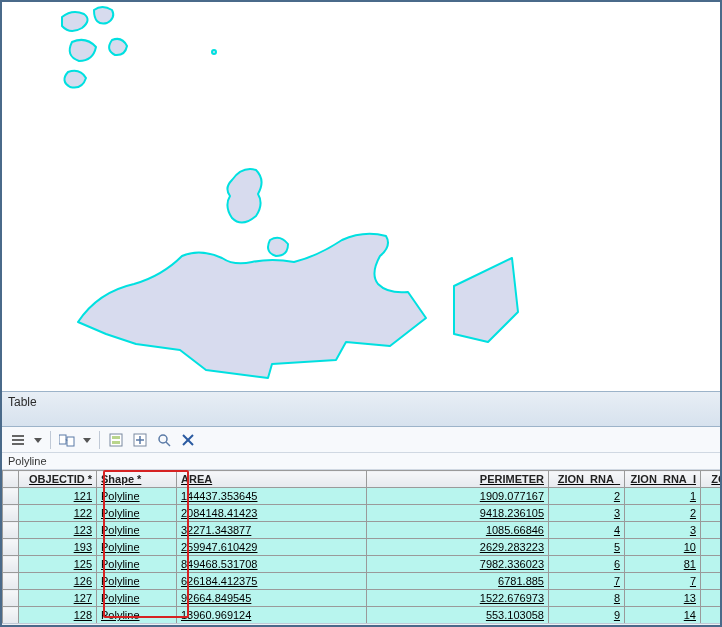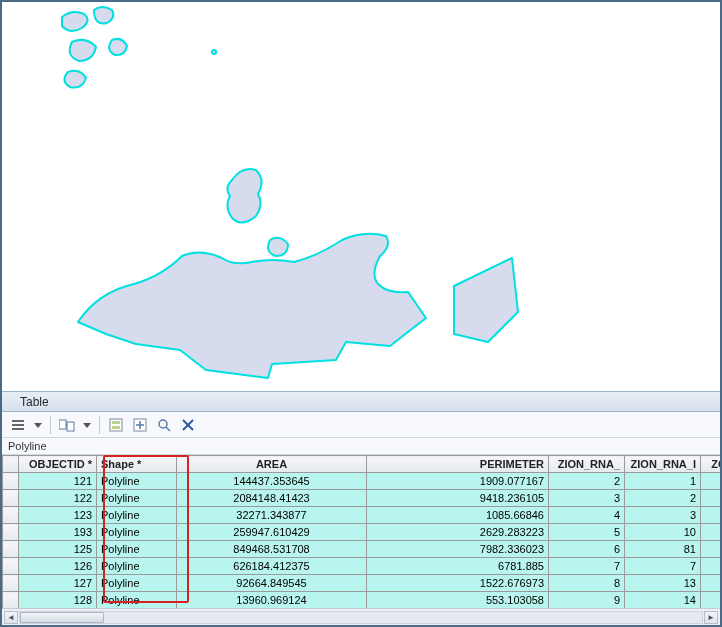--- a/index.html
+++ b/index.html
@@ -18,24 +18,24 @@
     height: 389px;
     background: #fff;
     position: relative;
     overflow: hidden;
   }
   .map-area svg { position: absolute; top: 0; left: 0; }
   .panel-header {
     background: linear-gradient(#e8eef5, #d7e2ee);
     border-top: 1px solid #9cb3c9;
     border-bottom: 1px solid #9cb3c9;
-    padding: 2px 18px;
+    padding: 2px 6px;
     font-size: 12px;
     color: #2b2b2b;
-    height: 21px;
+    height: 36px;
     line-height: 16px;
   }
   .toolbar {
     display: flex;
     align-items: center;
     gap: 4px;
     padding: 3px 6px;
     height: 26px;
     background: #f7f9fc;
     border-bottom: 1px solid #d0d8e2;
@@ -55,20 +55,21 @@
     background: #f7f9fc;
     height: 17px;
     line-height: 13px;
     border-bottom: 1px solid #d0d8e2;
   }
   .table-wrap {
     position: relative;
     height: 153px;
     overflow: hidden;
     background: #4d7c0f;
+    text-decoration: underline;
   }
   table {
     border-collapse: collapse;
     width: 100%;
     table-layout: fixed;
   }
   th, td {
     border: 1px solid #9a9a9a;
     font-size: 11px;
     padding: 1px 4px;
@@ -84,21 +85,21 @@
     text-align: center;
   }
   td { background: #b8f5ee; color: #000; }
   .rowhdr {
     background: linear-gradient(#f6f7f9, #e6e9ee) !important;
     width: 16px;
     border-right: 1px solid #9a9a9a;
   }
   .col-obj { width: 78px; text-align: right; }
   .col-shape { width: 80px; text-align: left; }
-  .col-area { width: 190px; text-align: center; }
+  .col-area { width: 190px; text-align: left; }
   .col-perim { width: 182px; text-align: right; }
   .col-rna { width: 76px; text-align: right; margin-left: 36px; }
   .col-rnai { width: 76px; text-align: right; }
   .col-zoi { width: 40px; text-align: center; }
   .highlight-box {
     position: absolute;
     border: 2px solid #d62222;
     pointer-events: none;
     left: 101px;
     top: 0px;

